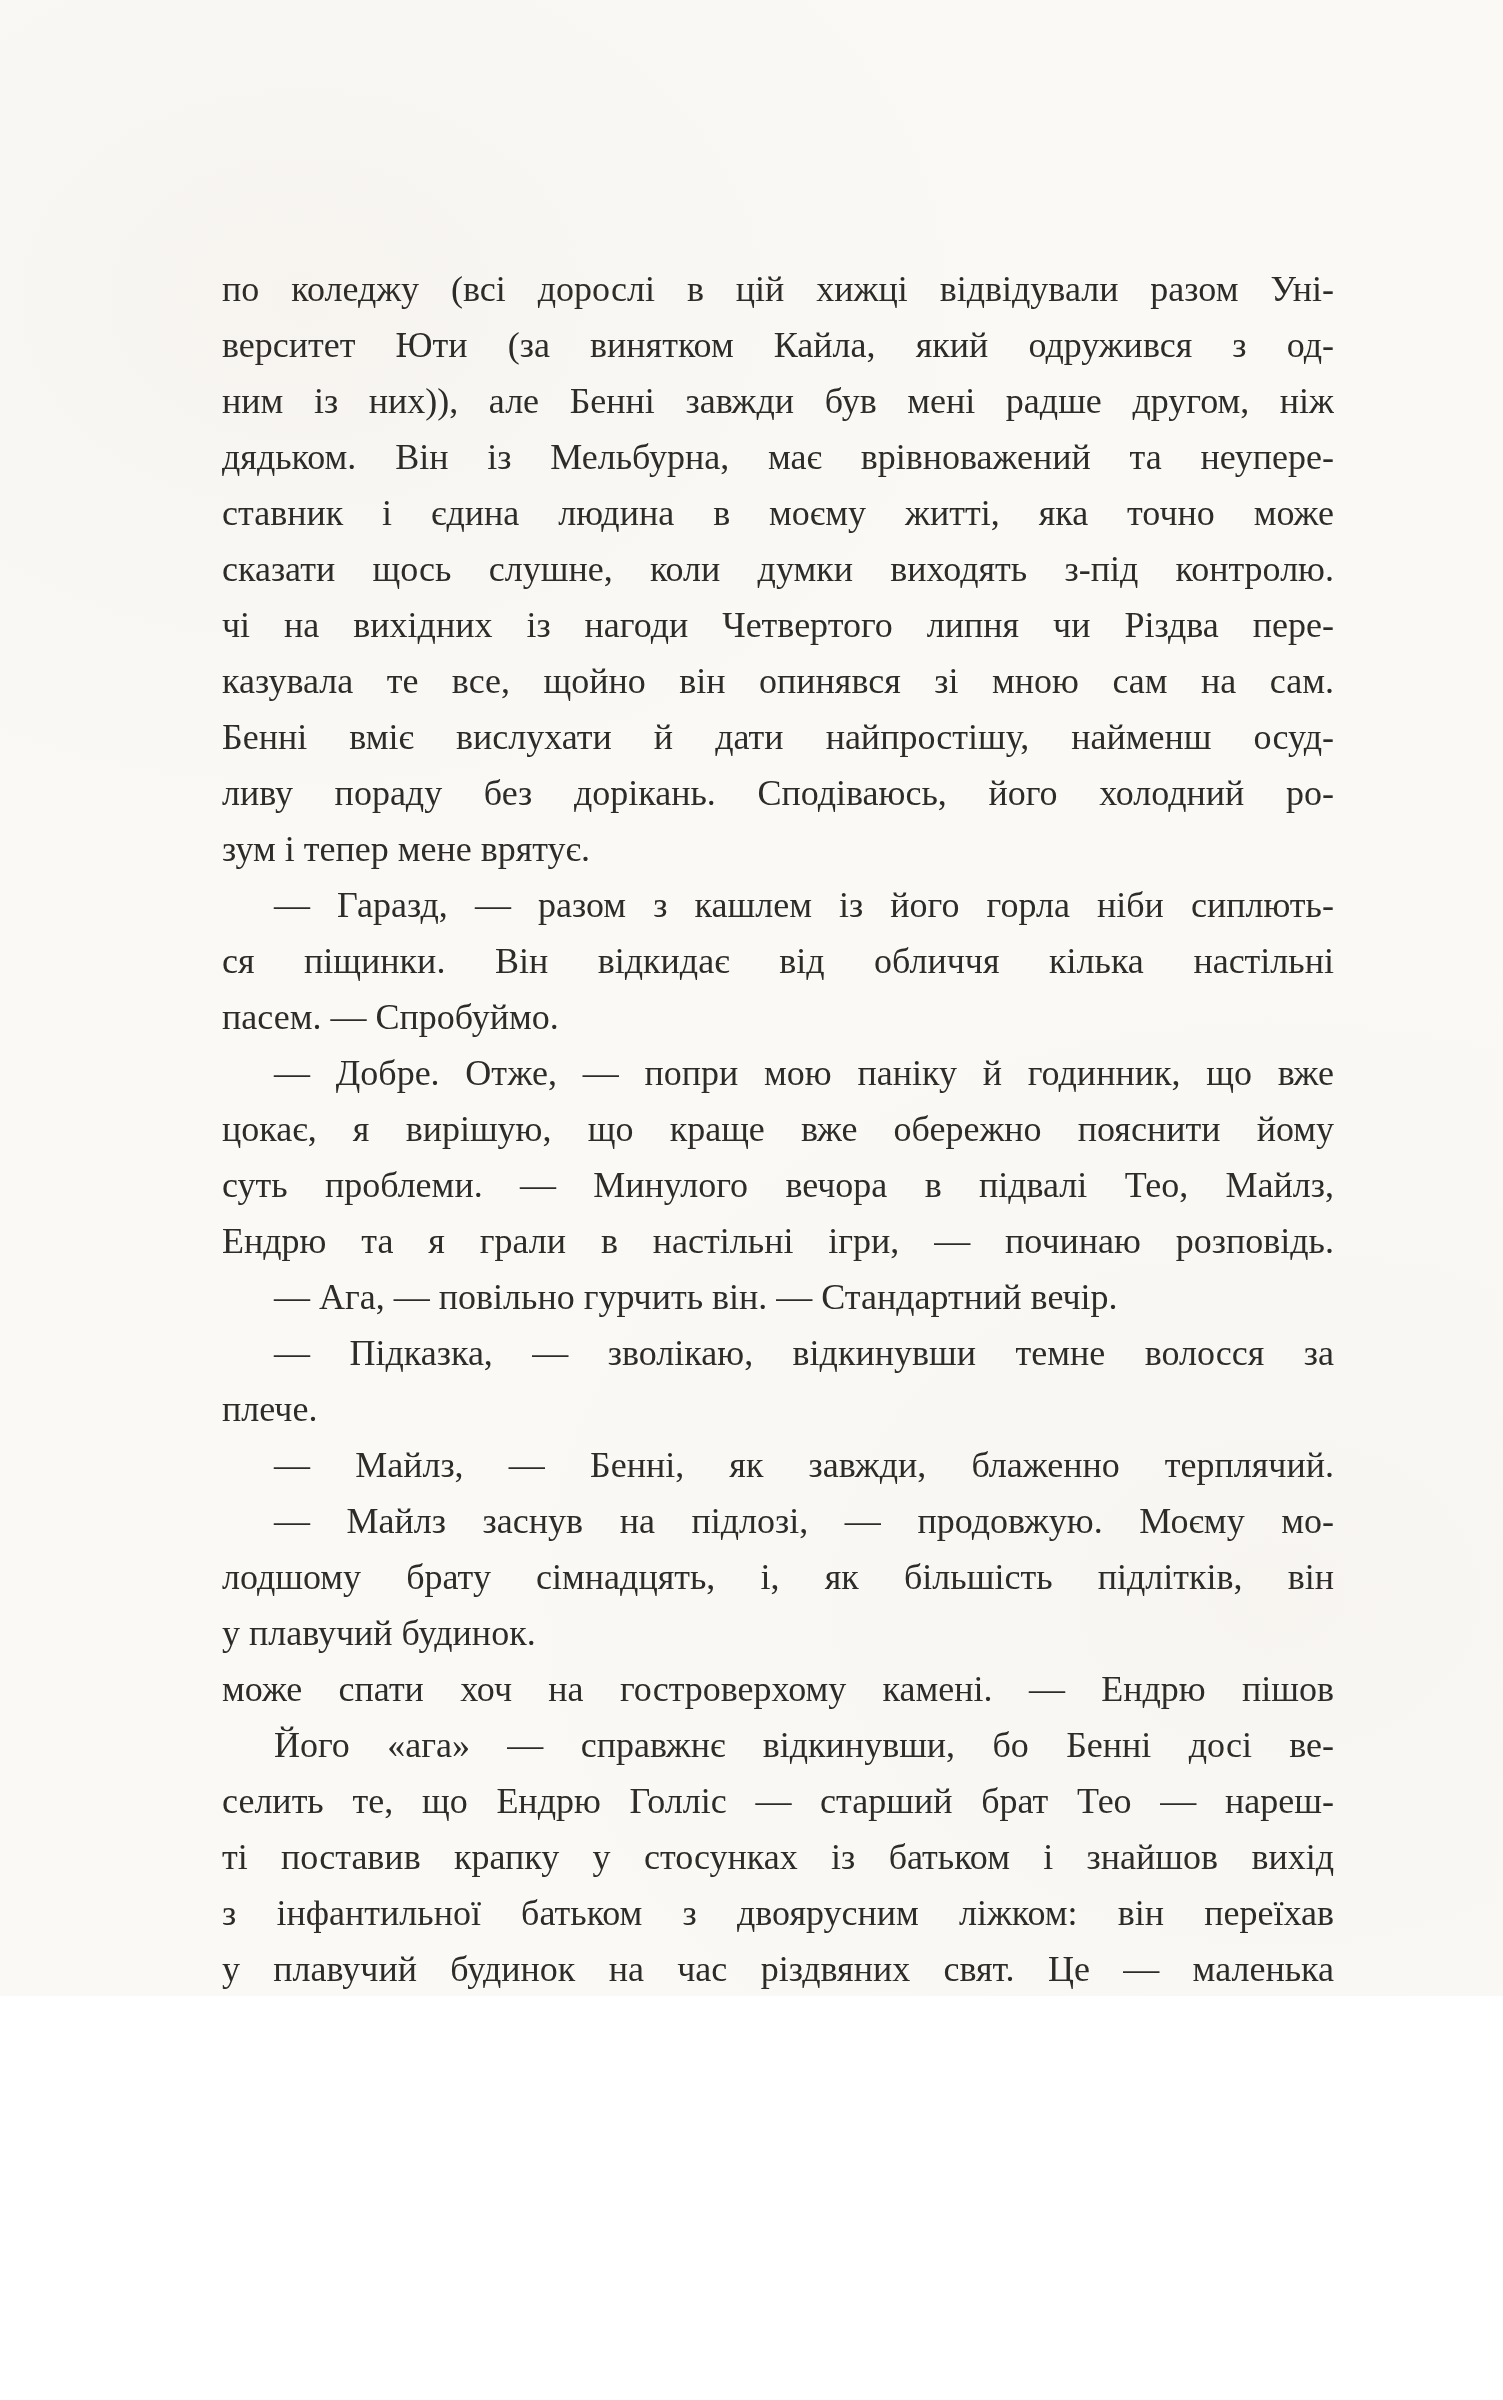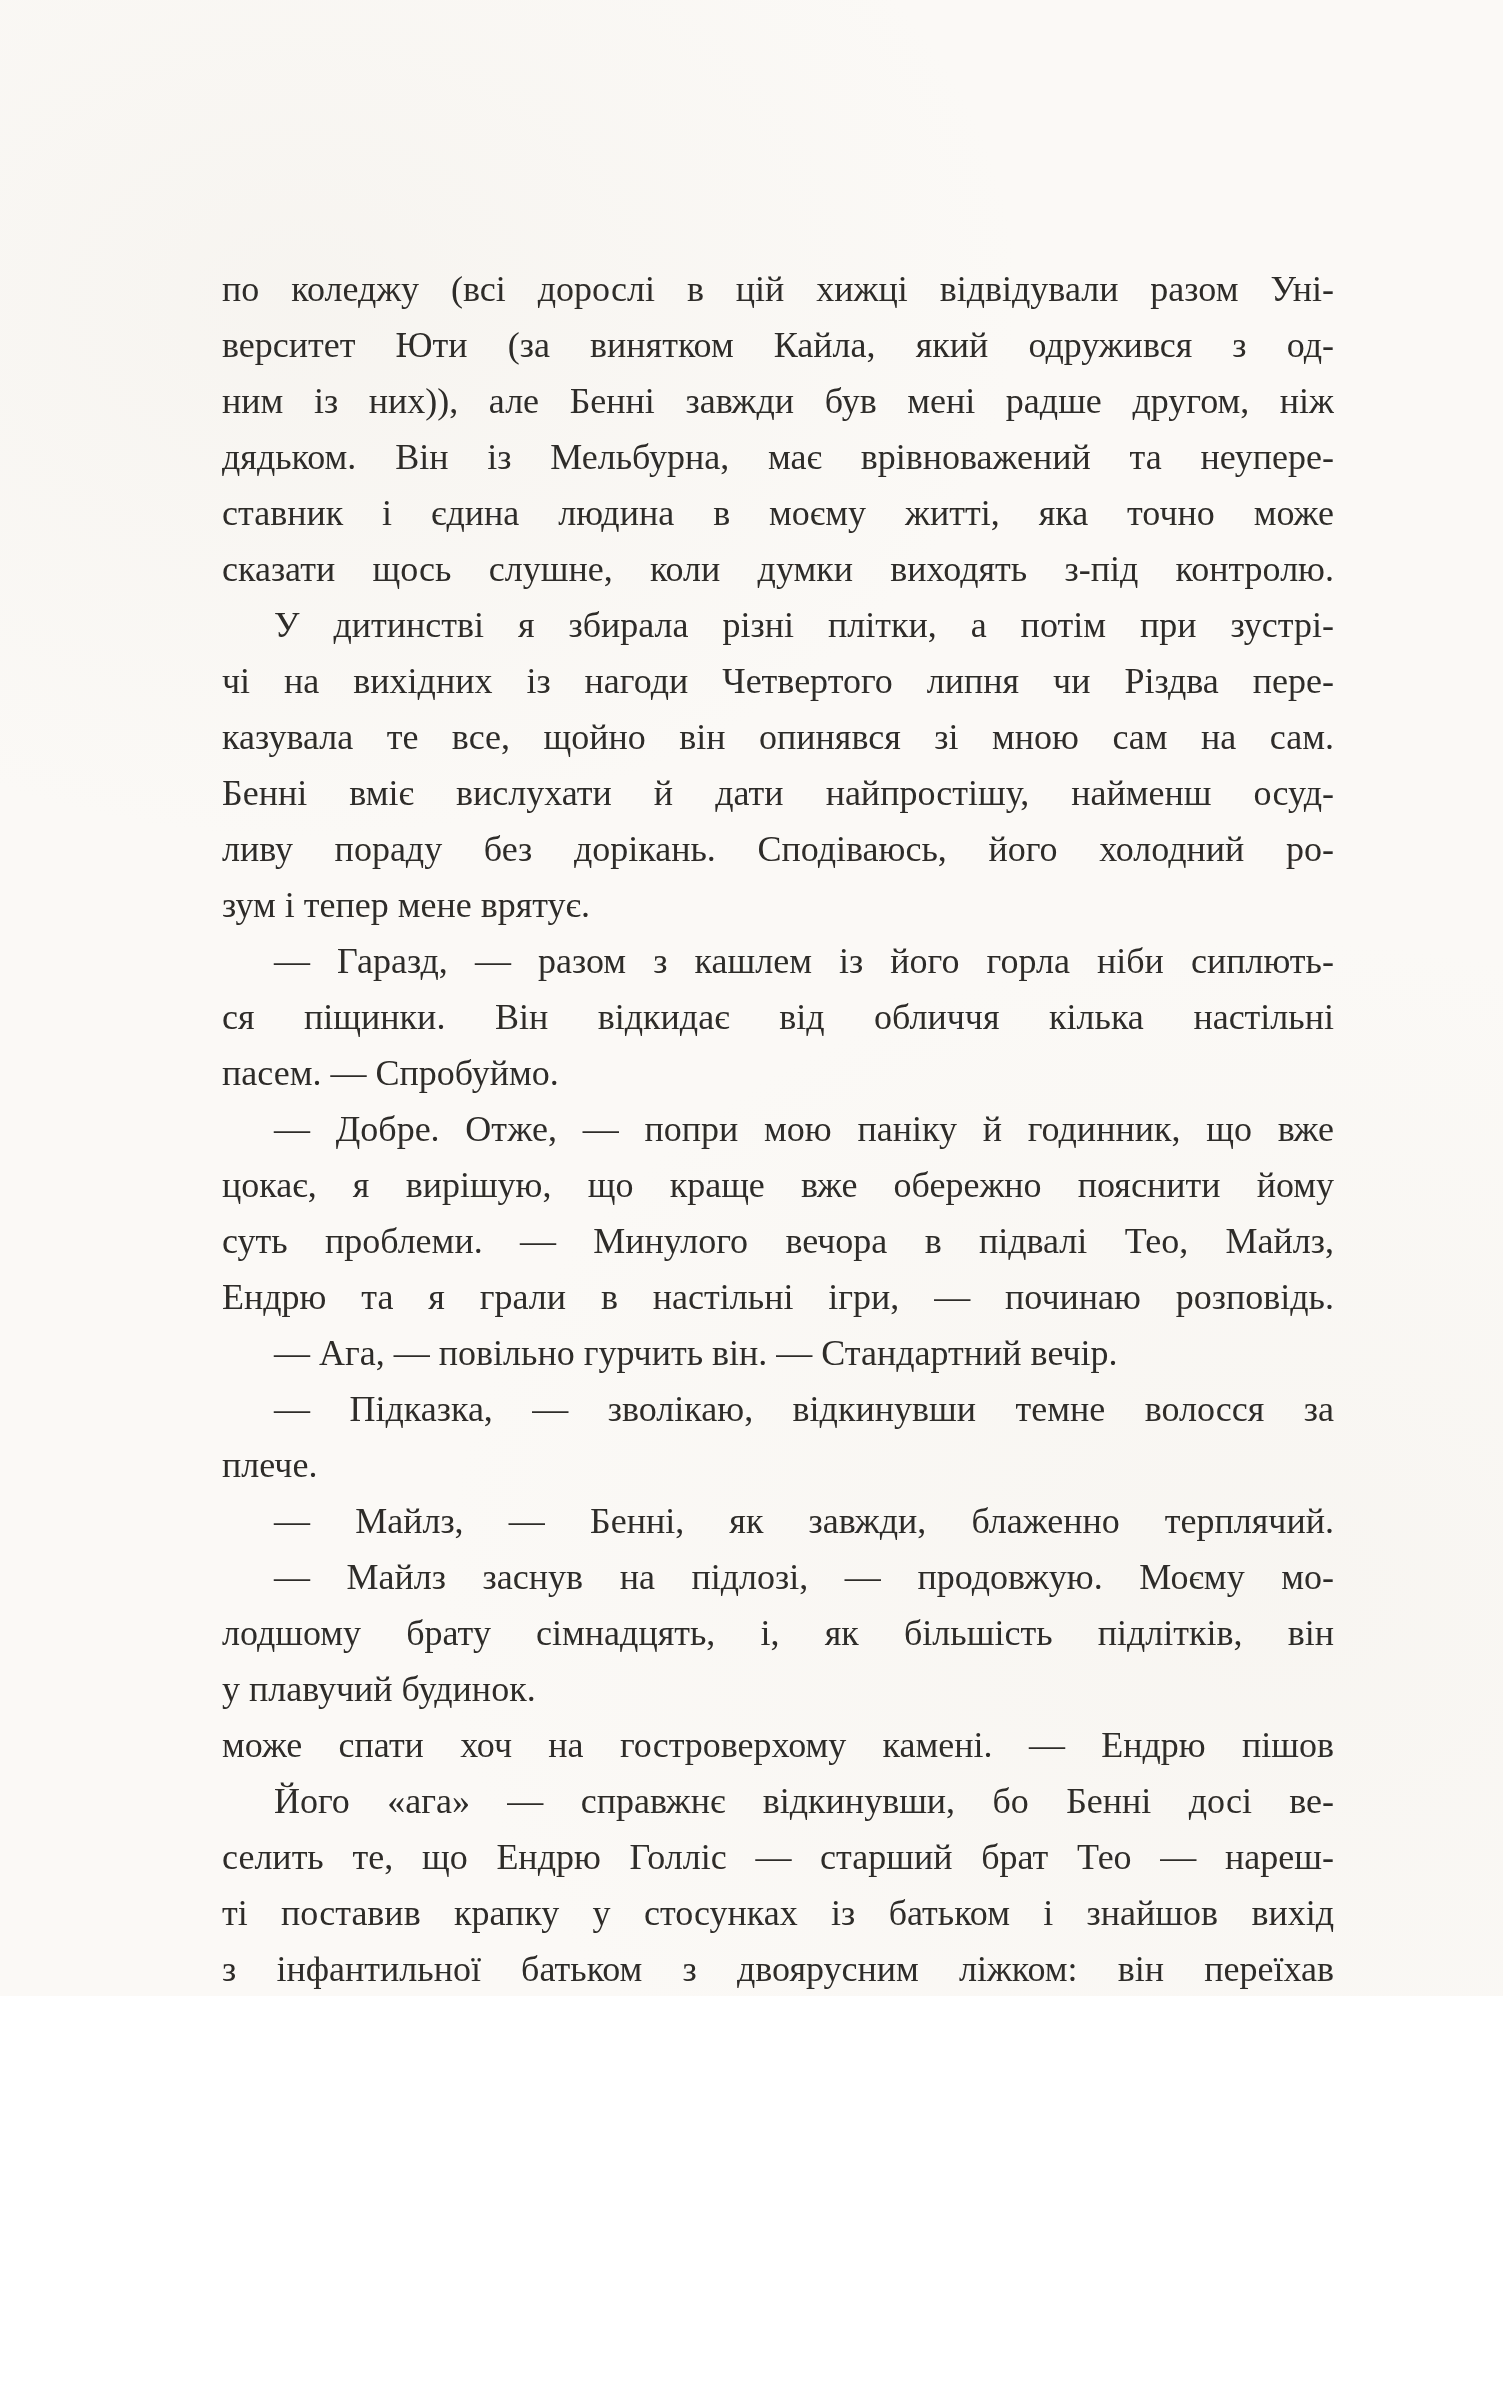--- a/index.html
+++ b/index.html
@@ -50,21 +50,20 @@
 <body>
 
 <div class="page">
   <div class="text-block">
     <div class="line">по коледжу (всі дорослі в цій хижці відвідували разом Уні-</div>
     <div class="line">верситет Юти (за винятком Кайла, який одружився з од-</div>
     <div class="line">ним із них)), але Бенні завжди був мені радше другом, ніж</div>
     <div class="line">дядьком. Він із Мельбурна, має врівноважений та неупере-</div>
     <div class="line">ставник і єдина людина в моєму житті, яка точно може</div>
     <div class="line">сказати щось слушне, коли думки виходять з-під контролю.</div>
-    <div class="line indent">У дитинстві я збирала різні плітки, а потім при зустрі-</div>
     <div class="line">чі на вихідних із нагоди Четвертого липня чи Різдва пере-</div>
     <div class="line">казувала те все, щойно він опинявся зі мною сам на сам.</div>
     <div class="line">Бенні вміє вислухати й дати найпростішу, найменш осуд-</div>
     <div class="line">ливу пораду без дорікань. Сподіваюсь, його холодний ро-</div>
     <div class="line short">зум і тепер мене врятує.</div>
     <div class="line indent">— Гаразд, — разом з кашлем із його горла ніби сиплють-</div>
     <div class="line">ся піщинки. Він відкидає від обличчя кілька настільні</div>
     <div class="line short">пасем. — Спробуймо.</div>
     <div class="line indent">— Добре. Отже, — попри мою паніку й годинник, що вже</div>
     <div class="line">цокає, я вирішую, що краще вже обережно пояснити йому</div>

